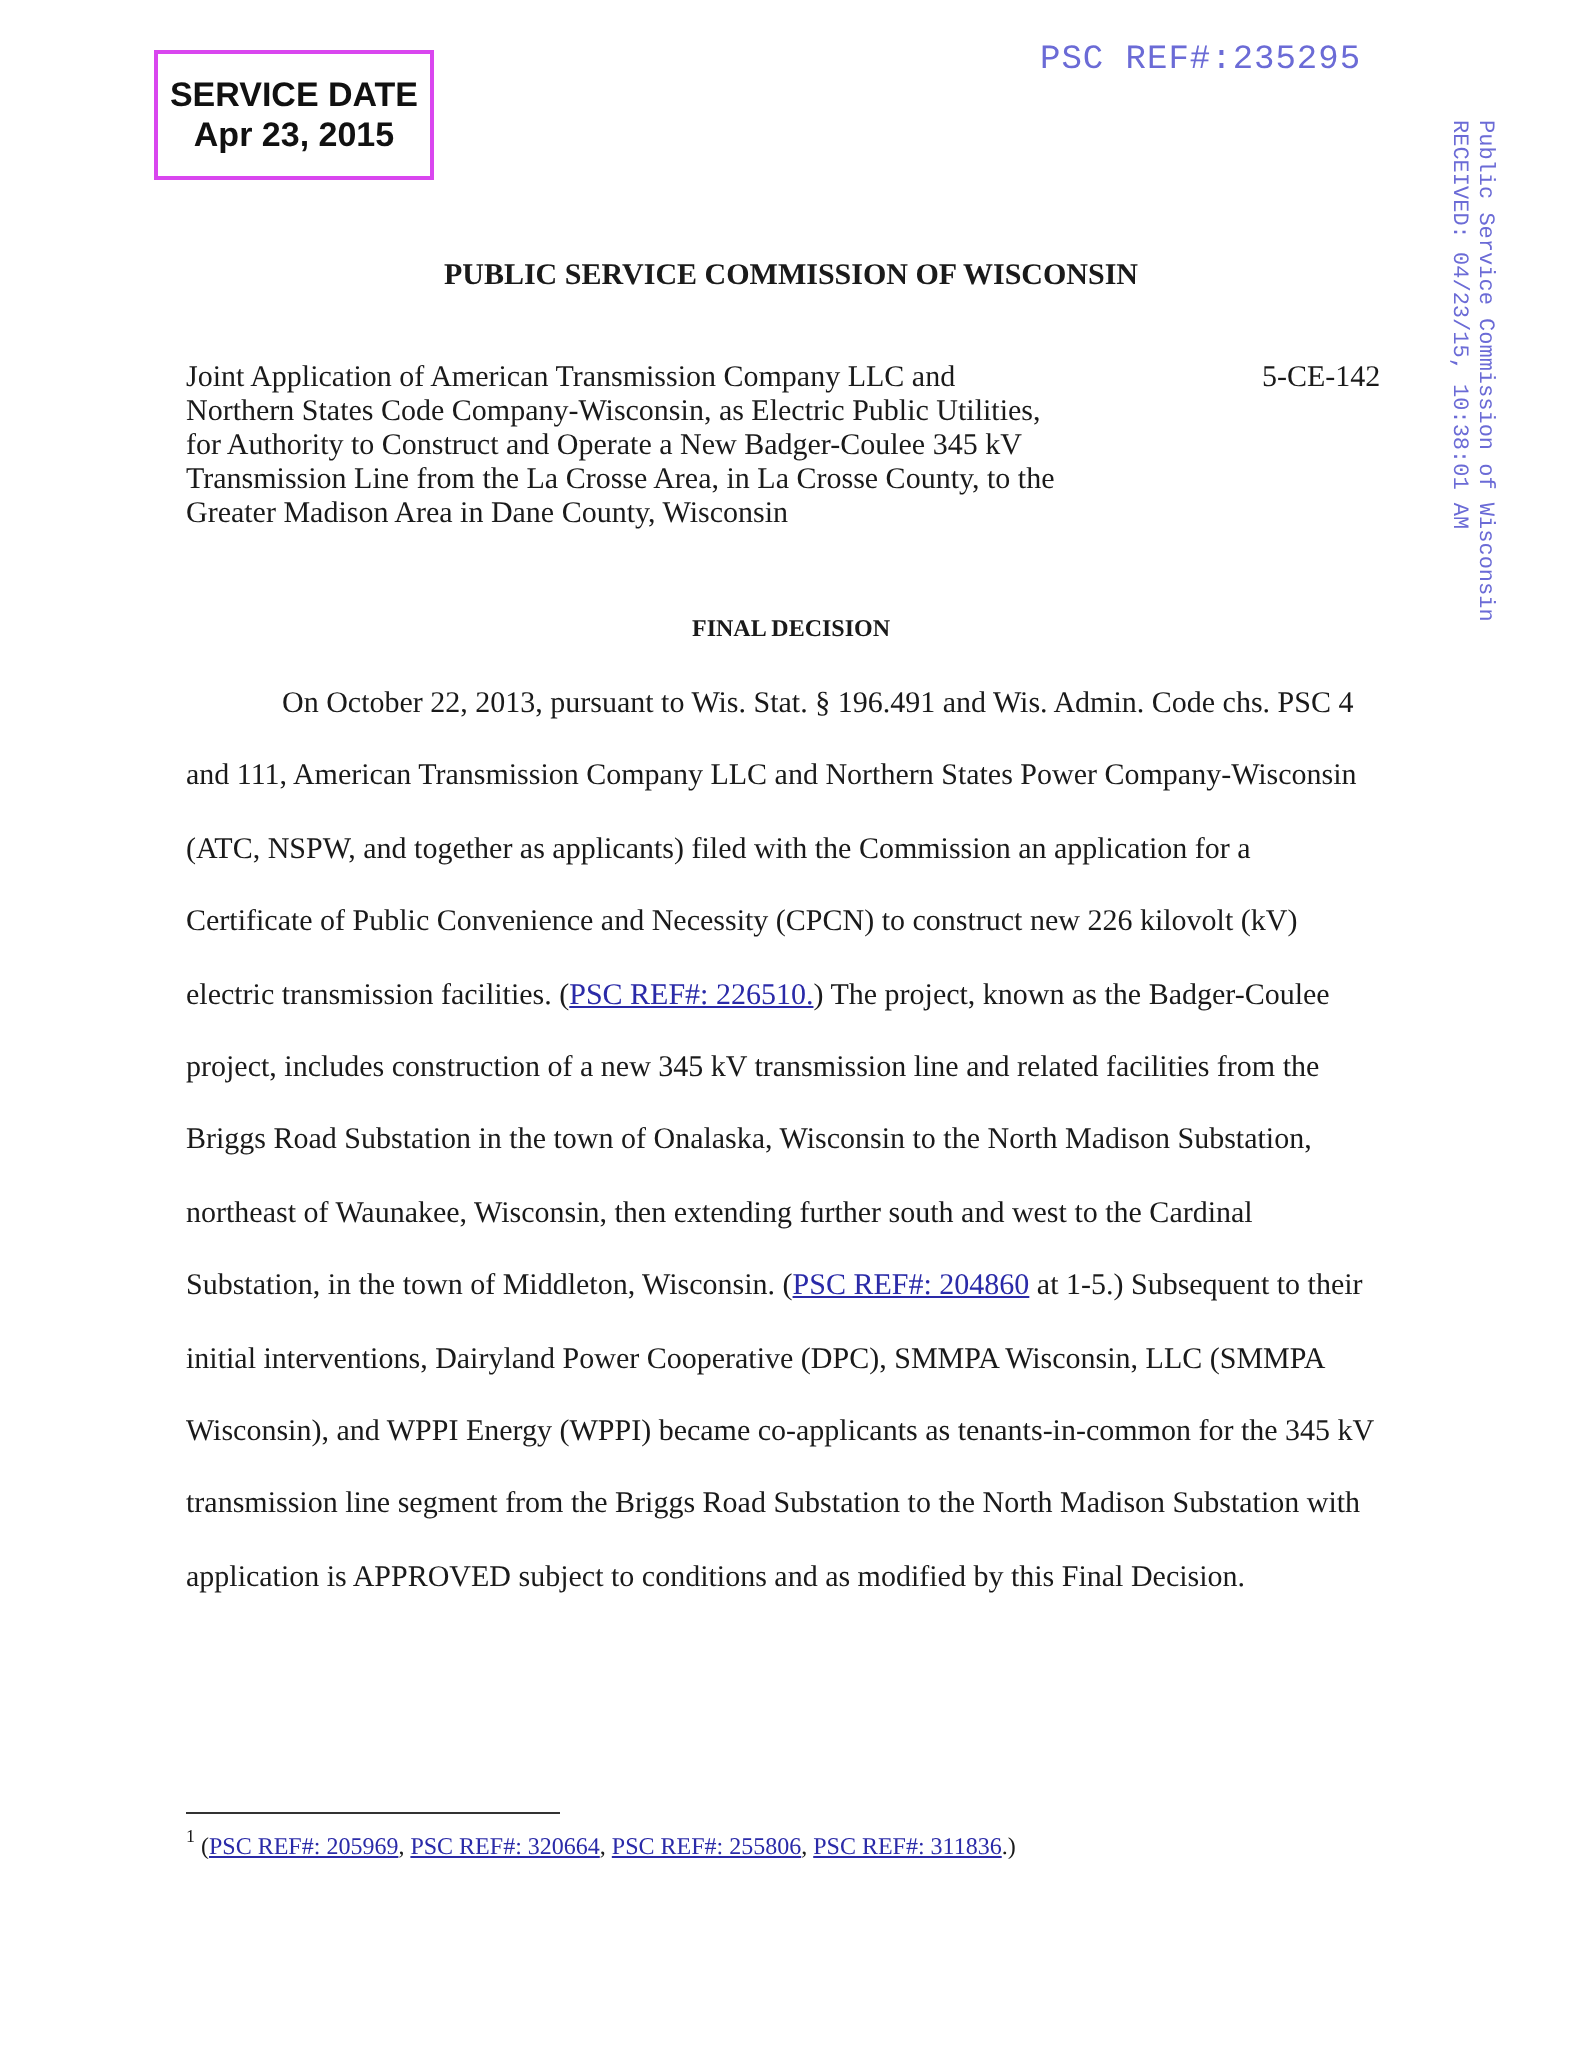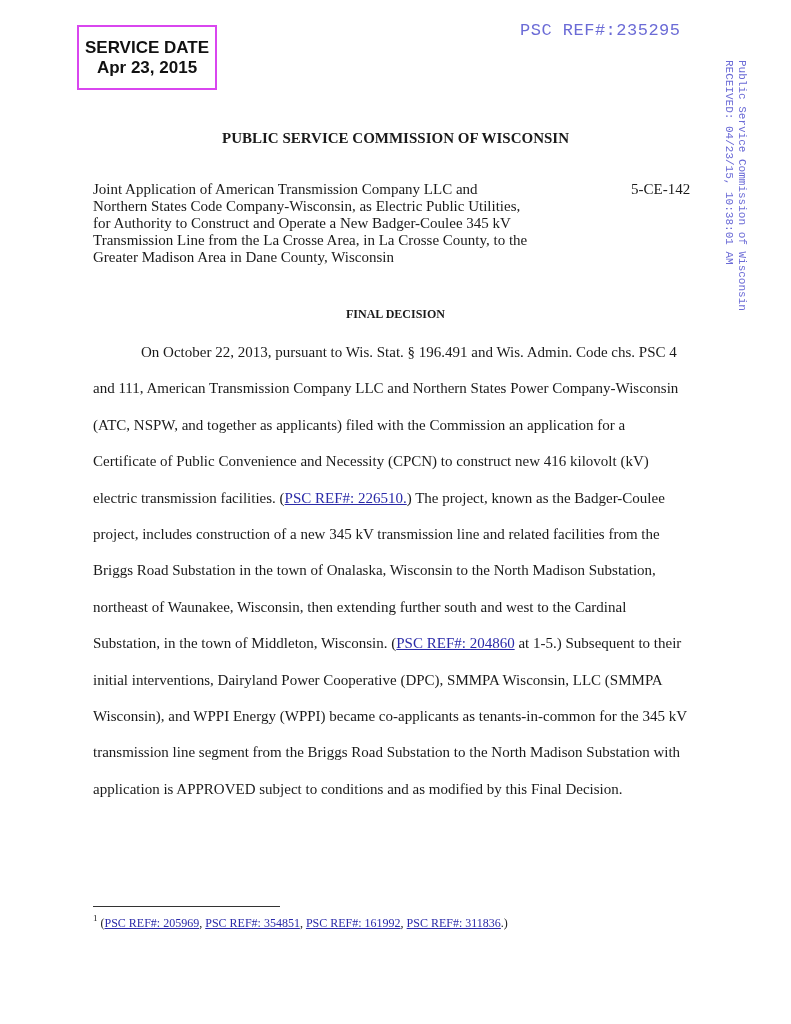--- a/index.html
+++ b/index.html
@@ -80,27 +80,27 @@
 </div>
 
 <div class="docket serif">5-CE-142</div>
 
 <div class="final-title serif">FINAL DECISION</div>
 
 <div class="body-text serif">
   <div class="line indent">On October 22, 2013, pursuant to Wis. Stat. § 196.491 and Wis. Admin. Code chs. PSC 4</div>
   <div class="line">and 111, American Transmission Company LLC and Northern States Power Company-Wisconsin</div>
   <div class="line">(ATC, NSPW, and together as applicants) filed with the Commission an application for a</div>
-  <div class="line">Certificate of Public Convenience and Necessity (CPCN) to construct new 416 kilovolt (kV)</div>
+  <div class="line">Certificate of Public Convenience and Necessity (CPCN) to construct new 226 kilovolt (kV)</div>
   <div class="line"><span>electric transmission facilities.  (</span><a class="ref" href="#">PSC REF#: 226510.</a><span>)  The project, known as the Badger-Coulee</span></div>
   <div class="line">project, includes construction of a new 345 kV transmission line and related facilities from the</div>
   <div class="line">Briggs Road Substation in the town of Onalaska, Wisconsin to the North Madison Substation,</div>
   <div class="line">northeast of Waunakee, Wisconsin, then extending further south and west to the Cardinal</div>
   <div class="line"><span>Substation, in the town of Middleton, Wisconsin.  (</span><a class="ref" href="#">PSC REF#: 204860</a><span> at 1-5.)  Subsequent to their</span></div>
   <div class="line">initial interventions, Dairyland Power Cooperative (DPC), SMMPA Wisconsin, LLC (SMMPA</div>
   <div class="line">Wisconsin), and WPPI Energy (WPPI) became co-applicants as tenants-in-common for the 345 kV</div>
   <div class="line">transmission line segment from the Briggs Road Substation to the North Madison Substation with</div>
   <div class="line">application is APPROVED subject to conditions and as modified by this Final Decision.</div>
 </div>
 
 <div class="fn-rule"></div>
 
-<div class="footnote serif"><sup>1</sup><span> (</span><a class="ref" href="#">PSC REF#: 205969</a><span>, </span><a class="ref" href="#">PSC REF#: 354851</a><span>, </span><a class="ref" href="#">PSC REF#: 161992</a><span>, </span><a class="ref" href="#">PSC REF#: 311836</a><span>.)</span></div>
+<div class="footnote serif"><sup>1</sup><span> (</span><a class="ref" href="#">PSC REF#: 205969</a><span>, </span><a class="ref" href="#">PSC REF#: 320664</a><span>, </span><a class="ref" href="#">PSC REF#: 255806</a><span>, </span><a class="ref" href="#">PSC REF#: 311836</a><span>.)</span></div>
 
 </body></html>

